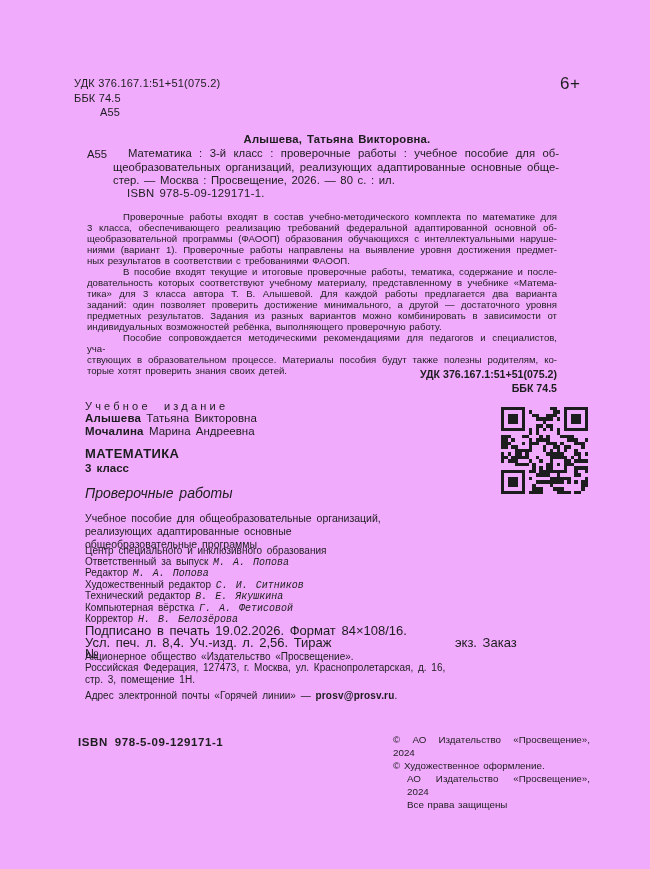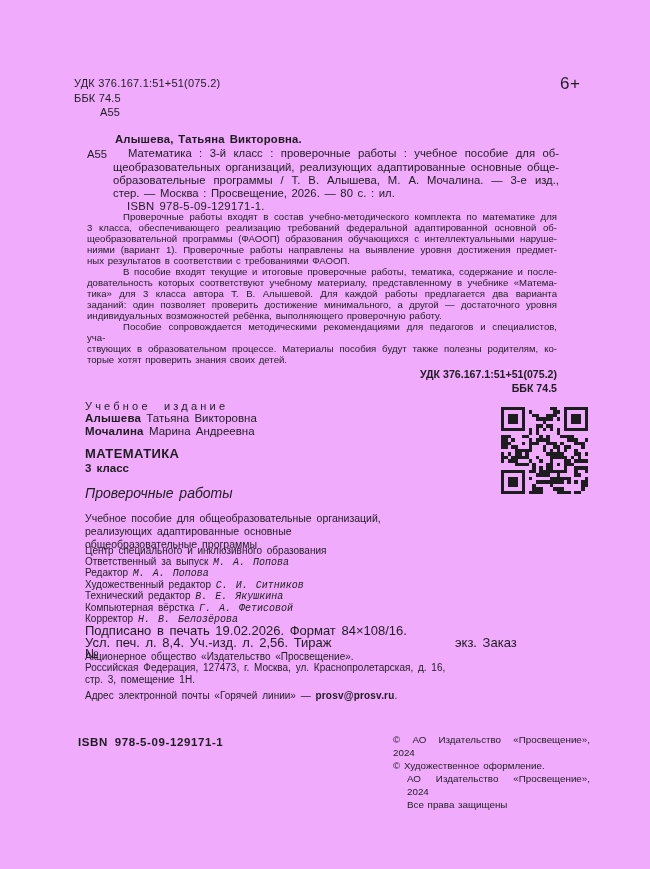--- a/index.html
+++ b/index.html
@@ -8,21 +8,21 @@
     font-family:"Liberation Sans",sans-serif;color:#1d1d1f;
     overflow:hidden;margin:0 auto;
   }
   .abs{position:absolute;}
   
   .hdr-left{left:74px;top:76px;font-size:11px;line-height:14.5px;letter-spacing:0.2px;}
   .hdr-code{padding-left:26px;}
   .age{left:560px;top:74px;font-size:17px;letter-spacing:0.5px;}
   
   .bib{left:113px;top:133px;width:446px;font-size:11.3px;line-height:13.3px;word-spacing:1.5px;}
-  .bib-heading{font-weight:bold;padding-left:2px;margin-bottom:1px;letter-spacing:0.2px;}
+  .bib-heading{font-weight:bold;padding-left:2px;margin-bottom:1px;letter-spacing:0.2px;text-align:center;}
   .bib-code{position:absolute;left:87px;top:148px;font-size:11.3px;}
   .jline{text-align:justify;text-align-last:justify;}
   .jline.last{text-align-last:left;}
   .bib .first{text-indent:15px;}
   .bib-isbn{padding-left:14px;letter-spacing:0.3px;}
   
   .ann{left:87px;top:211px;width:470px;font-size:9.6px;line-height:11px;word-spacing:1px;}
   .ann .first{text-indent:36px;}
   
   .udkr{right:93px;top:368px;text-align:right;font-weight:bold;font-size:10.6px;line-height:13.5px;}
@@ -63,35 +63,35 @@
     <div class="hdr-code">А55</div>
   </div>
 
   <div class="abs age">6+</div>
 
   <div class="abs bib-code">А55</div>
   <div class="abs bib">
     <div class="bib-heading">Алышева, Татьяна Викторовна.</div>
     <div class="jline first">Математика : 3-й класс : проверочные работы : учебное пособие для об-</div>
     <div class="jline">щеобразовательных организаций, реализующих адаптированные основные обще-</div>
-    <div class="jline">образовательные программы / Т. В. Алышева, М. А. Мочалина. — 3-е изд.,</div>
     <div class="jline last">стер. — Москва : Просвещение, 2026. — 80 с. : ил.</div>
     <div class="bib-isbn">ISBN 978-5-09-129171-1.</div>
   </div>
 
   <div class="abs ann">
     <div class="jline first">Проверочные работы входят в состав учебно-методического комплекта по математике для</div>
     <div class="jline">3 класса, обеспечивающего реализацию требований федеральной адаптированной основной об-</div>
     <div class="jline">щеобразовательной программы (ФАООП) образования обучающихся с интеллектуальными наруше-</div>
     <div class="jline">ниями (вариант 1). Проверочные работы направлены на выявление уровня достижения предмет-</div>
     <div class="jline last">ных результатов в соответствии с требованиями ФАООП.</div>
     <div class="jline first">В пособие входят текущие и итоговые проверочные работы, тематика, содержание и после-</div>
     <div class="jline">довательность которых соответствуют учебному материалу, представленному в учебнике «Матема-</div>
     <div class="jline">тика» для 3 класса автора Т. В. Алышевой. Для каждой работы предлагается два варианта</div>
     <div class="jline">заданий: один позволяет проверить достижение минимального, а другой — достаточного уровня</div>
+    <div class="jline">предметных результатов. Задания из разных вариантов можно комбинировать в зависимости от</div>
     <div class="jline last">индивидуальных возможностей ребёнка, выполняющего проверочную работу.</div>
     <div class="jline first">Пособие сопровождается методическими рекомендациями для педагогов и специалистов, уча-</div>
     <div class="jline">ствующих в образовательном процессе. Материалы пособия будут также полезны родителям, ко-</div>
     <div class="jline last">торые хотят проверить знания своих детей.</div>
   </div>
 
   <div class="abs udkr">
     <div>УДК 376.167.1:51+51(075.2)</div>
     <div>ББК 74.5</div>
   </div>

